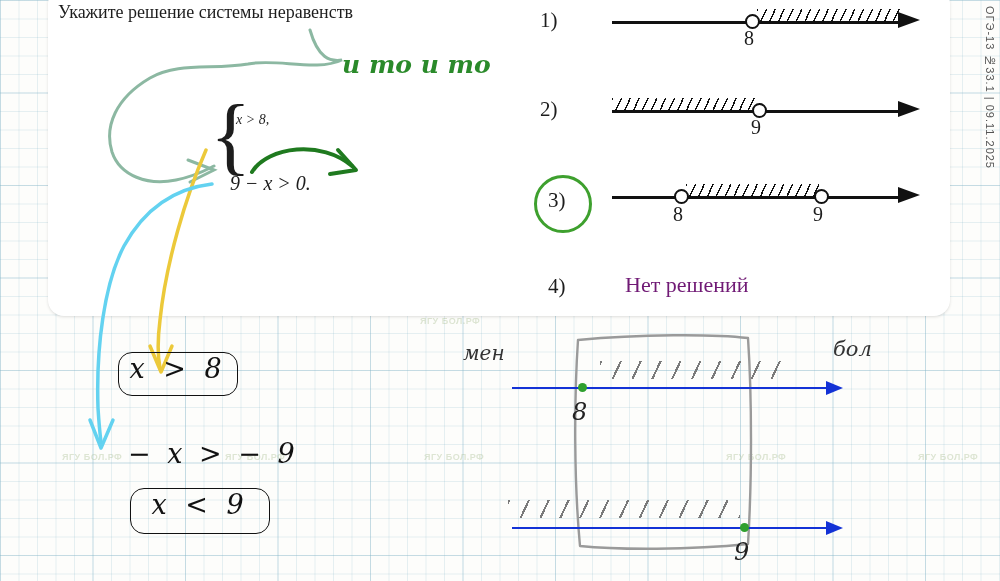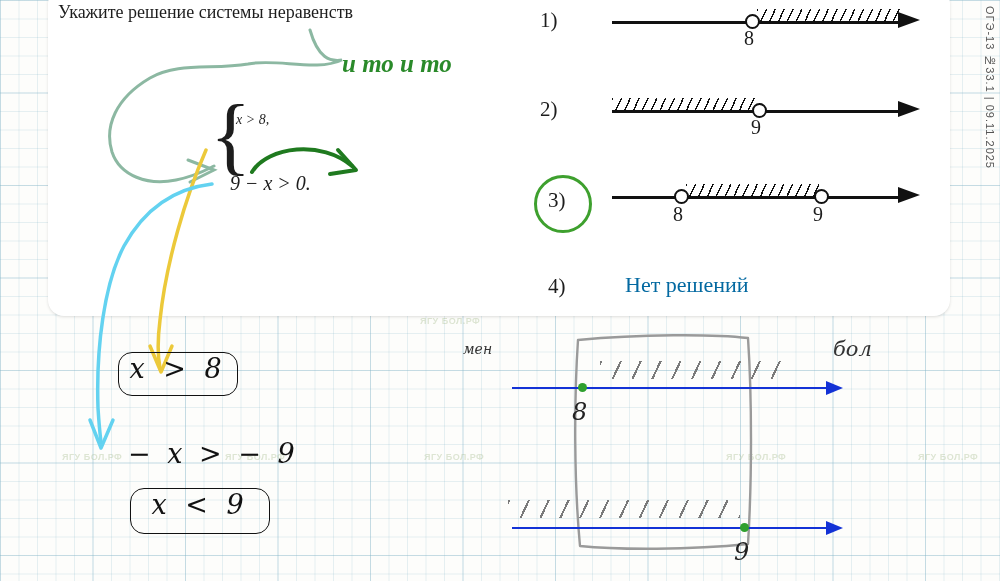--- a/index.html
+++ b/index.html
@@ -59,37 +59,37 @@
   }
   .tick-label{position:absolute;font-size:20px;color:#1d1d1d;}
   .hatch{
     position:absolute;height:13px;
     background-image:repeating-linear-gradient(115deg,#111 0 1.4px,transparent 1.4px 8px);
   }
   #opt3-circle{
     position:absolute;left:534px;top:175px;width:52px;height:52px;
     border:3px solid #3ea02e;border-radius:50%;
   }
-  #opt4-text{position:absolute;left:625px;top:272px;font-size:22px;color:#0369a1;}
+  #opt4-text{position:absolute;left:625px;top:272px;font-size:22px;color:#701a75;}
 
   
   #meta-label{
     position:absolute;right:4px;top:6px;
     font-size:11px;color:#555;font-family:"Liberation Sans",sans-serif;
     writing-mode:vertical-rl;letter-spacing:1px;
   }
 
   
   #ink{position:absolute;left:0;top:0;width:1000px;height:581px;pointer-events:none;}
 
   .hand{
     position:absolute;font-family:"DejaVu Serif",serif;font-style:italic;
   }
-  #hand-ito{left:342px;top:50px;font-size:25px;color:#2a8a2a;font-weight:bold;font-family:Liberation Serif, serif;}
-  #hand-men{left:463px;top:341px;font-size:14px;color:#333;}
+  #hand-ito{left:342px;top:50px;font-size:25px;color:#2a8a2a;font-weight:bold;}
+  #hand-men{left:463px;top:341px;font-size:20px;color:#333;}
   #hand-bol{left:833px;top:337px;font-size:21px;color:#333;}
 
   .boxed{
     position:absolute;border:1.6px solid #111;border-radius:14px;
     font-family:"DejaVu Serif",serif;font-style:italic;
     color:#111;background:transparent;
   }
   #box1{left:118px;top:352px;width:118px;height:42px;font-size:27px;}
   #box2{left:130px;top:488px;width:138px;height:44px;font-size:27px;}
   .boxtxt{position:absolute;left:0;top:0;width:100%;height:100%;

